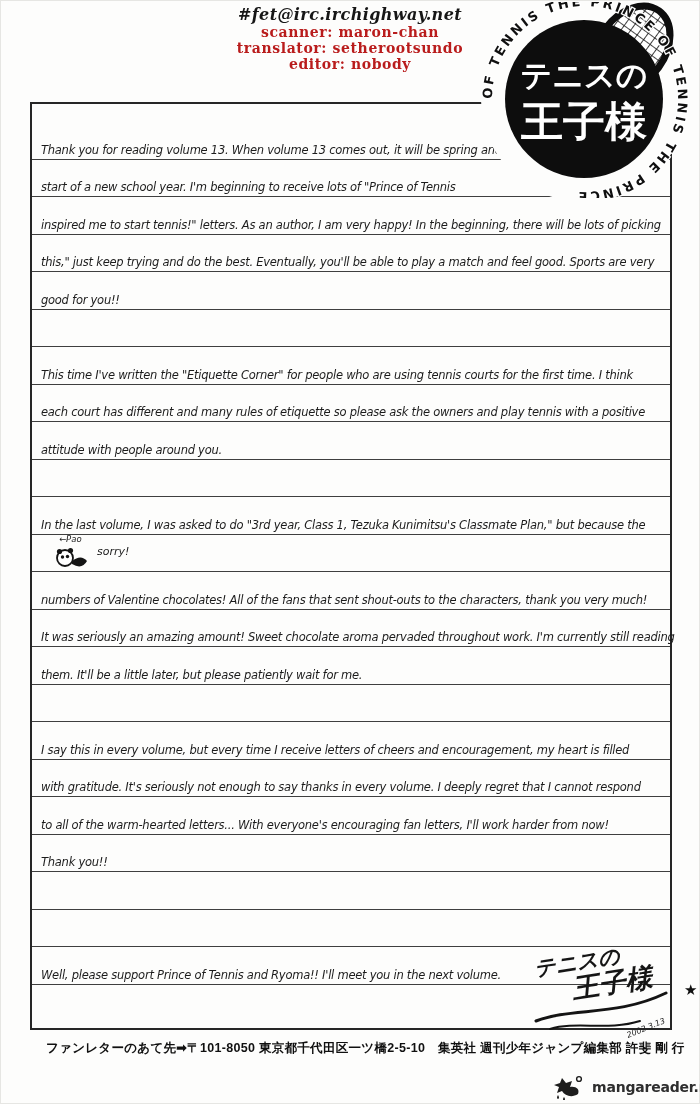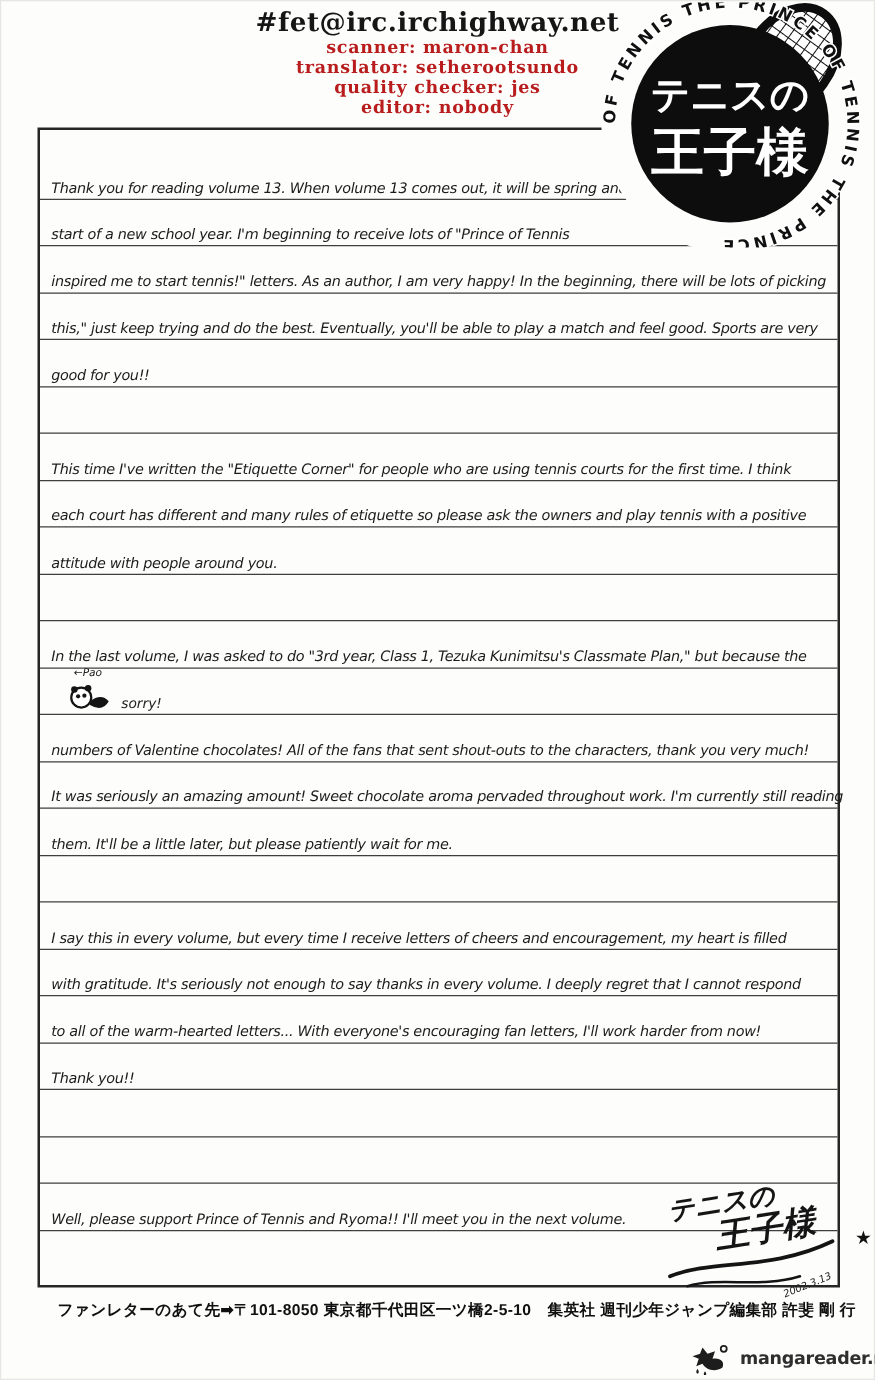--- a/index.html
+++ b/index.html
@@ -1,37 +1,37 @@
 <!DOCTYPE html>
 <html><head>
 <meta charset="utf-8">
 <style>
   html,body{margin:0;padding:0;width:700px;height:1104px;overflow:hidden;
     background:#fdfdfc;position:relative;font-family:"DejaVu Sans",sans-serif;}
   .page-edge{position:absolute;inset:0;border:1px solid #e6e6e3;pointer-events:none;}
 
   
   .credits{position:absolute;top:5px;left:0;width:700px;text-align:center;}
-  .credit-irc{font-family:"DejaVu Serif",serif;font-weight:700;
-    font-size:21px;letter-spacing:.4px;color:#161616;}
+  .credit-irc{font-family:"DejaVu Serif",serif;font-weight:700;font-style:italic;
+    font-size:16px;letter-spacing:.4px;color:#161616;}
   .credit-line{font-family:"DejaVu Serif",serif;font-weight:700;font-size:14px;
     line-height:16px;color:#b91c1c;letter-spacing:.6px;}
 
   
   .logo{position:absolute;left:476px;top:2px;width:224px;height:196px;}
 
   
   .letter-box{position:absolute;left:30px;top:102px;width:642px;height:928px;
     border:2px solid #262626;box-sizing:border-box;background:transparent;}
   .rows{position:absolute;left:0;top:18px;right:0;}
   .row{height:34.5px;border-bottom:1px solid #3f3f3f;display:flex;
     align-items:flex-end;padding:0 6px 2px 9px;position:relative;}
   .hand{font-family:"DejaVu Sans",sans-serif;font-style:italic;font-size:11.5px;
     letter-spacing:-0.25px;color:#1c1c1c;white-space:nowrap;}
-  .doodle-wrap{display:inline-flex;align-items:flex-end;margin-left:14px;position:relative;}
+  .doodle-wrap{display:inline-flex;margin-left:14px;position:relative;}
   .pao-label{position:absolute;top:-11px;left:4px;font-size:8.5px;font-style:italic;
     color:#232323;white-space:nowrap;}
   .sorry-caption{font-family:"DejaVu Sans",sans-serif;font-style:italic;font-size:11px;
     color:#232323;margin-left:8px;}
 
   
   .signature{position:absolute;left:492px;top:833px;width:182px;height:108px;}
 
   
   .footer-address{position:absolute;left:33px;top:1040px;width:660px;
@@ -43,21 +43,20 @@
 </style>
 </head>
 <body>
 
 <div class="page-edge"></div>
 
 <div class="credits">
   <div class="credit-irc">#fet@irc.irchighway.net</div>
   <div class="credit-line">scanner: maron-chan</div>
   <div class="credit-line">translator: setherootsundo</div>
-  <div class="credit-line">quality checker: jes</div>
   <div class="credit-line">editor: nobody</div>
 </div>
 
 <div class="letter-box">
   <div class="rows">
       <div class="row">
         <span class="hand">Thank you for reading volume 13. When volume 13 comes out, it will be spring and the</span>
       </div>
       <div class="row">
         <span class="hand">start of a new school year. I'm beginning to receive lots of "Prince of Tennis</span>

